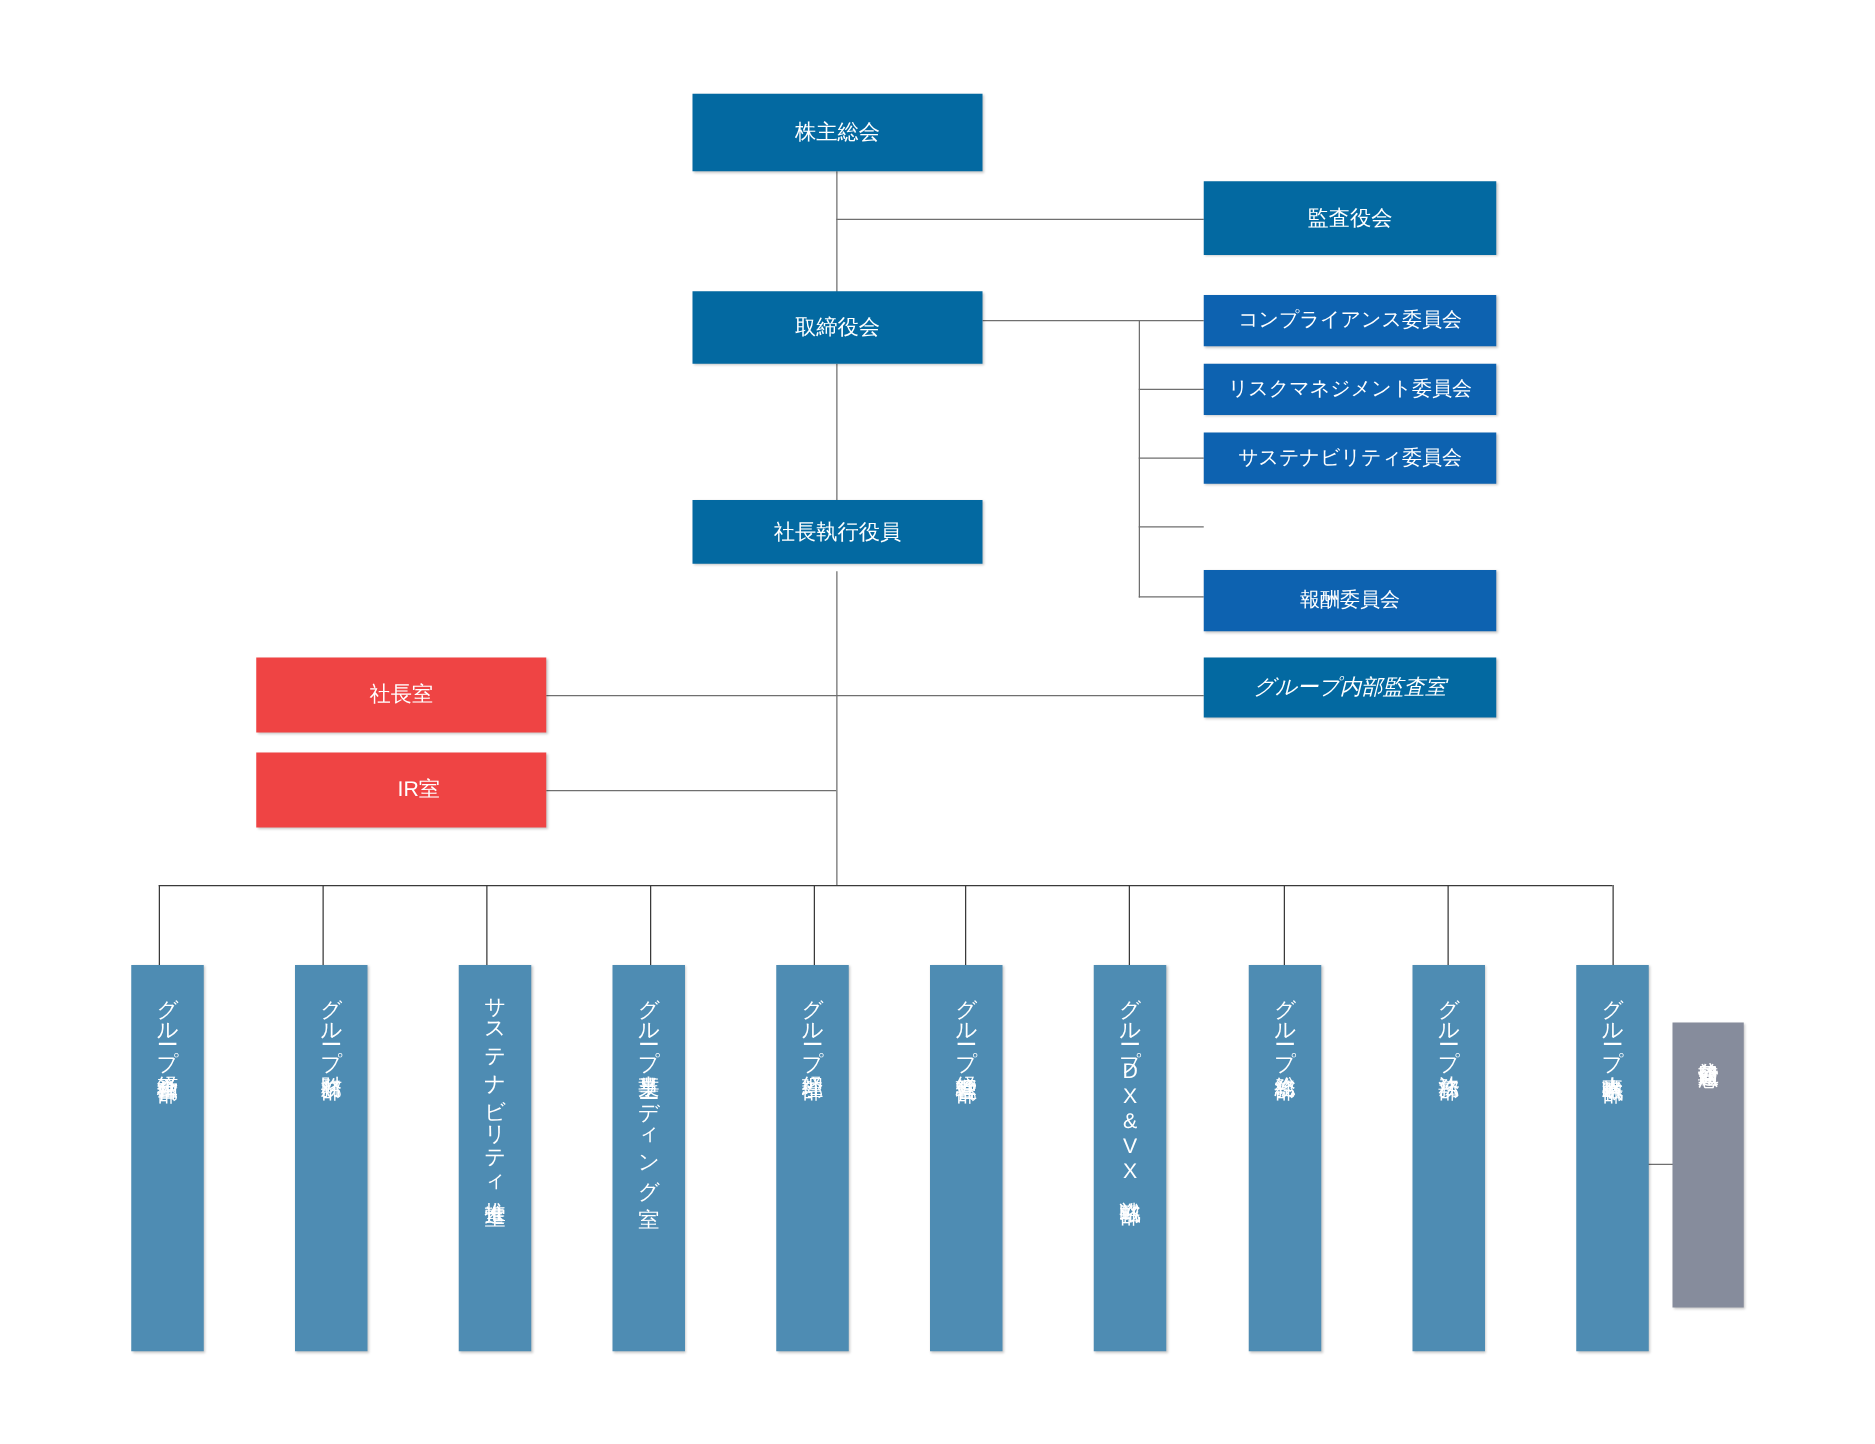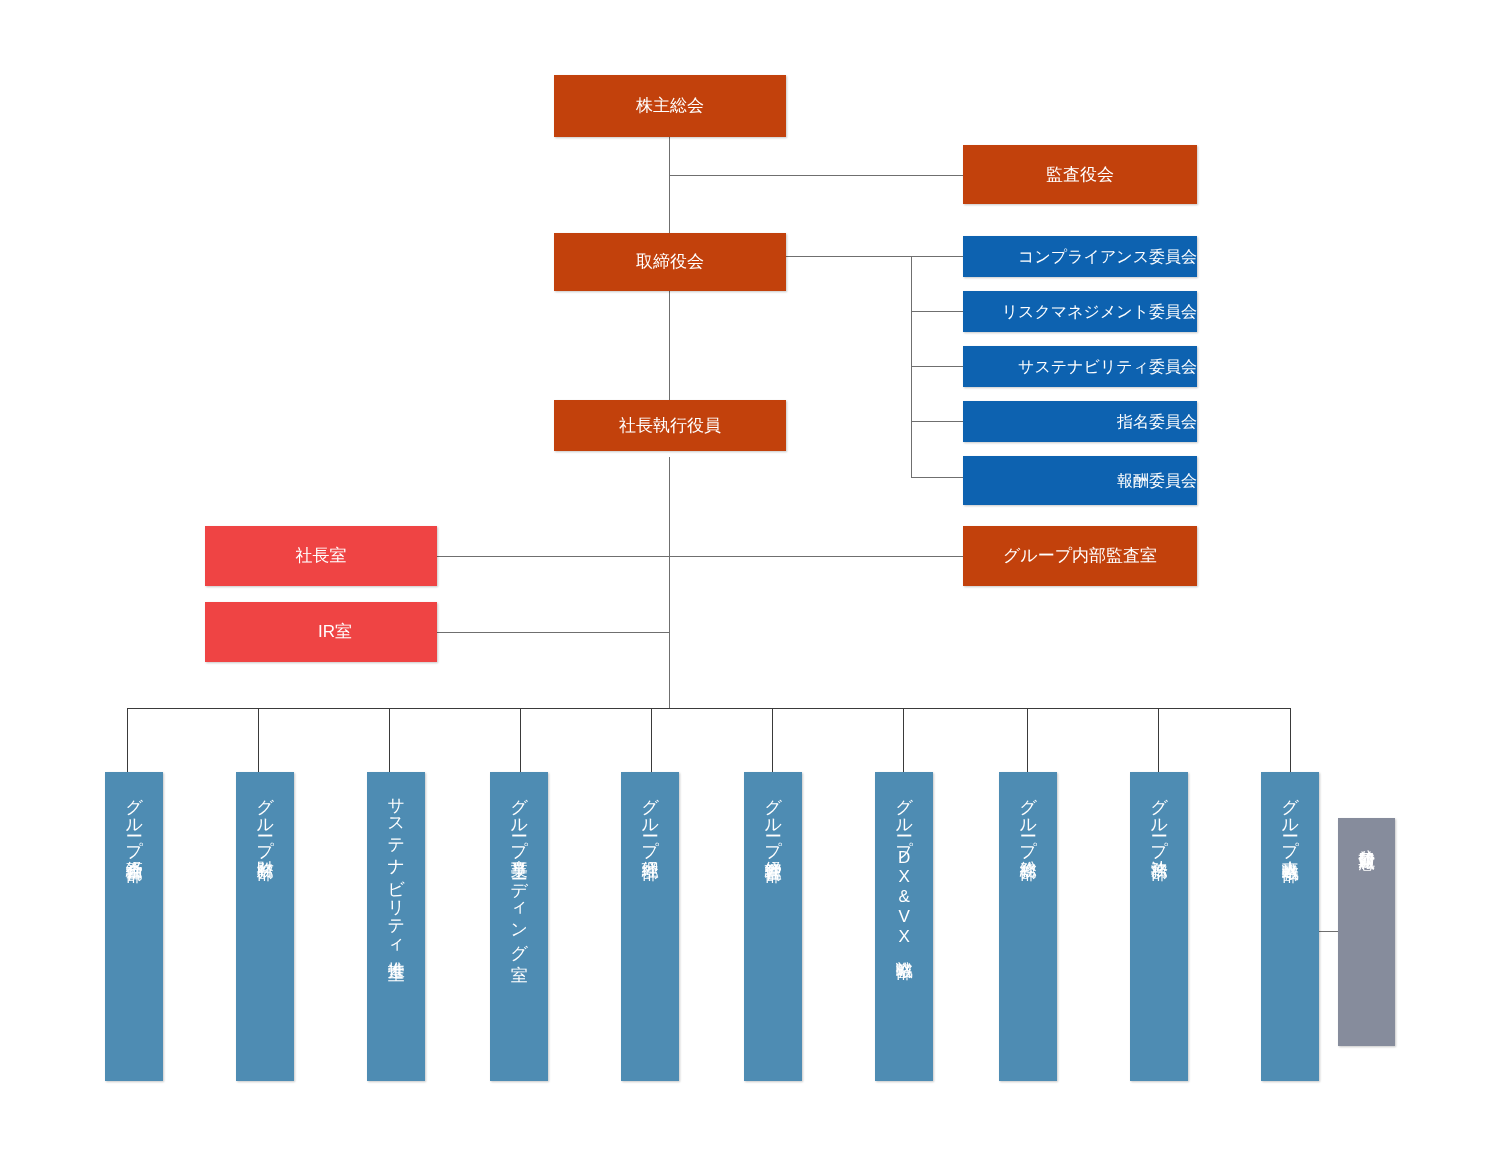--- a/index.html
+++ b/index.html
@@ -22,23 +22,23 @@
     box-sizing: border-box;
     display: flex;
     align-items: center;
     justify-content: center;
     color: #ffffff;
     text-align: center;
     line-height: 1.25;
     z-index: 3;
     box-shadow: 1px 1px 2px rgba(0,0,0,0.22);
   }
-  .node.navy      { background: #c2410c; text-align: center; }
+  .node.navy      { background: #0369a1; text-align: center; }
   .node.midnavy   { background: #ef4444; }
-  .node.brightblue{ background: #0d62b0; justify-content: flex-end; }
+  .node.brightblue{ background: #0d62b0; }
   .node.deptblue  { background: #4e8cb3; }
   .node.gray      { background: #868c9c; }
 
   .node .label {
     display: block;
     white-space: pre-line;
   }
   .node.vertical {
     align-items: flex-start;
     padding-top: 14px;
@@ -113,35 +113,32 @@
 
   <div class="node brightblue" style="left:963px; top:236px; width:234px; height:41px; font-size:16px;">
     <span class="label">コンプライアンス委員会</span>
   </div>
   <div class="node brightblue" style="left:963px; top:291px; width:234px; height:41px; font-size:16px;">
     <span class="label">リスクマネジメント委員会</span>
   </div>
   <div class="node brightblue" style="left:963px; top:346px; width:234px; height:41px; font-size:16px;">
     <span class="label">サステナビリティ委員会</span>
   </div>
-  <div class="node brightblue" style="left:963px; top:401px; width:234px; height:41px; font-size:16px;">
-    <span class="label">指名委員会</span>
-  </div>
   <div class="node brightblue" style="left:963px; top:456px; width:234px; height:49px; font-size:16px;">
     <span class="label">報酬委員会</span>
   </div>
 
   <div class="node midnavy" style="left:205px; top:526px; width:232px; height:60px; font-size:17px;">
     <span class="label">社長室</span>
   </div>
   <div class="node midnavy" style="left:205px; top:602px; width:232px; height:60px; font-size:17px;padding-left:28px;">
     <span class="label">IR室</span>
   </div>
 
-  <div class="node navy" style="left:963px; top:526px; width:234px; height:60px; font-size:17px;">
+  <div class="node navy" style="left:963px; top:526px; width:234px; height:48px; font-size:17px;font-style:italic;">
     <span class="label">グループ内部監査室</span>
   </div>
 
   <div class="node deptblue vertical" style="left:105px; top:772px; width:58px; height:309px; font-size:17px;">
     <span class="label">グループ経営企画部</span>
   </div>
   <div class="node deptblue vertical" style="left:236px; top:772px; width:58px; height:309px; font-size:17px;">
     <span class="label">グループ財務部</span>
   </div>
   <div class="node deptblue vertical" style="left:367px; top:772px; width:58px; height:309px; font-size:17px;">

